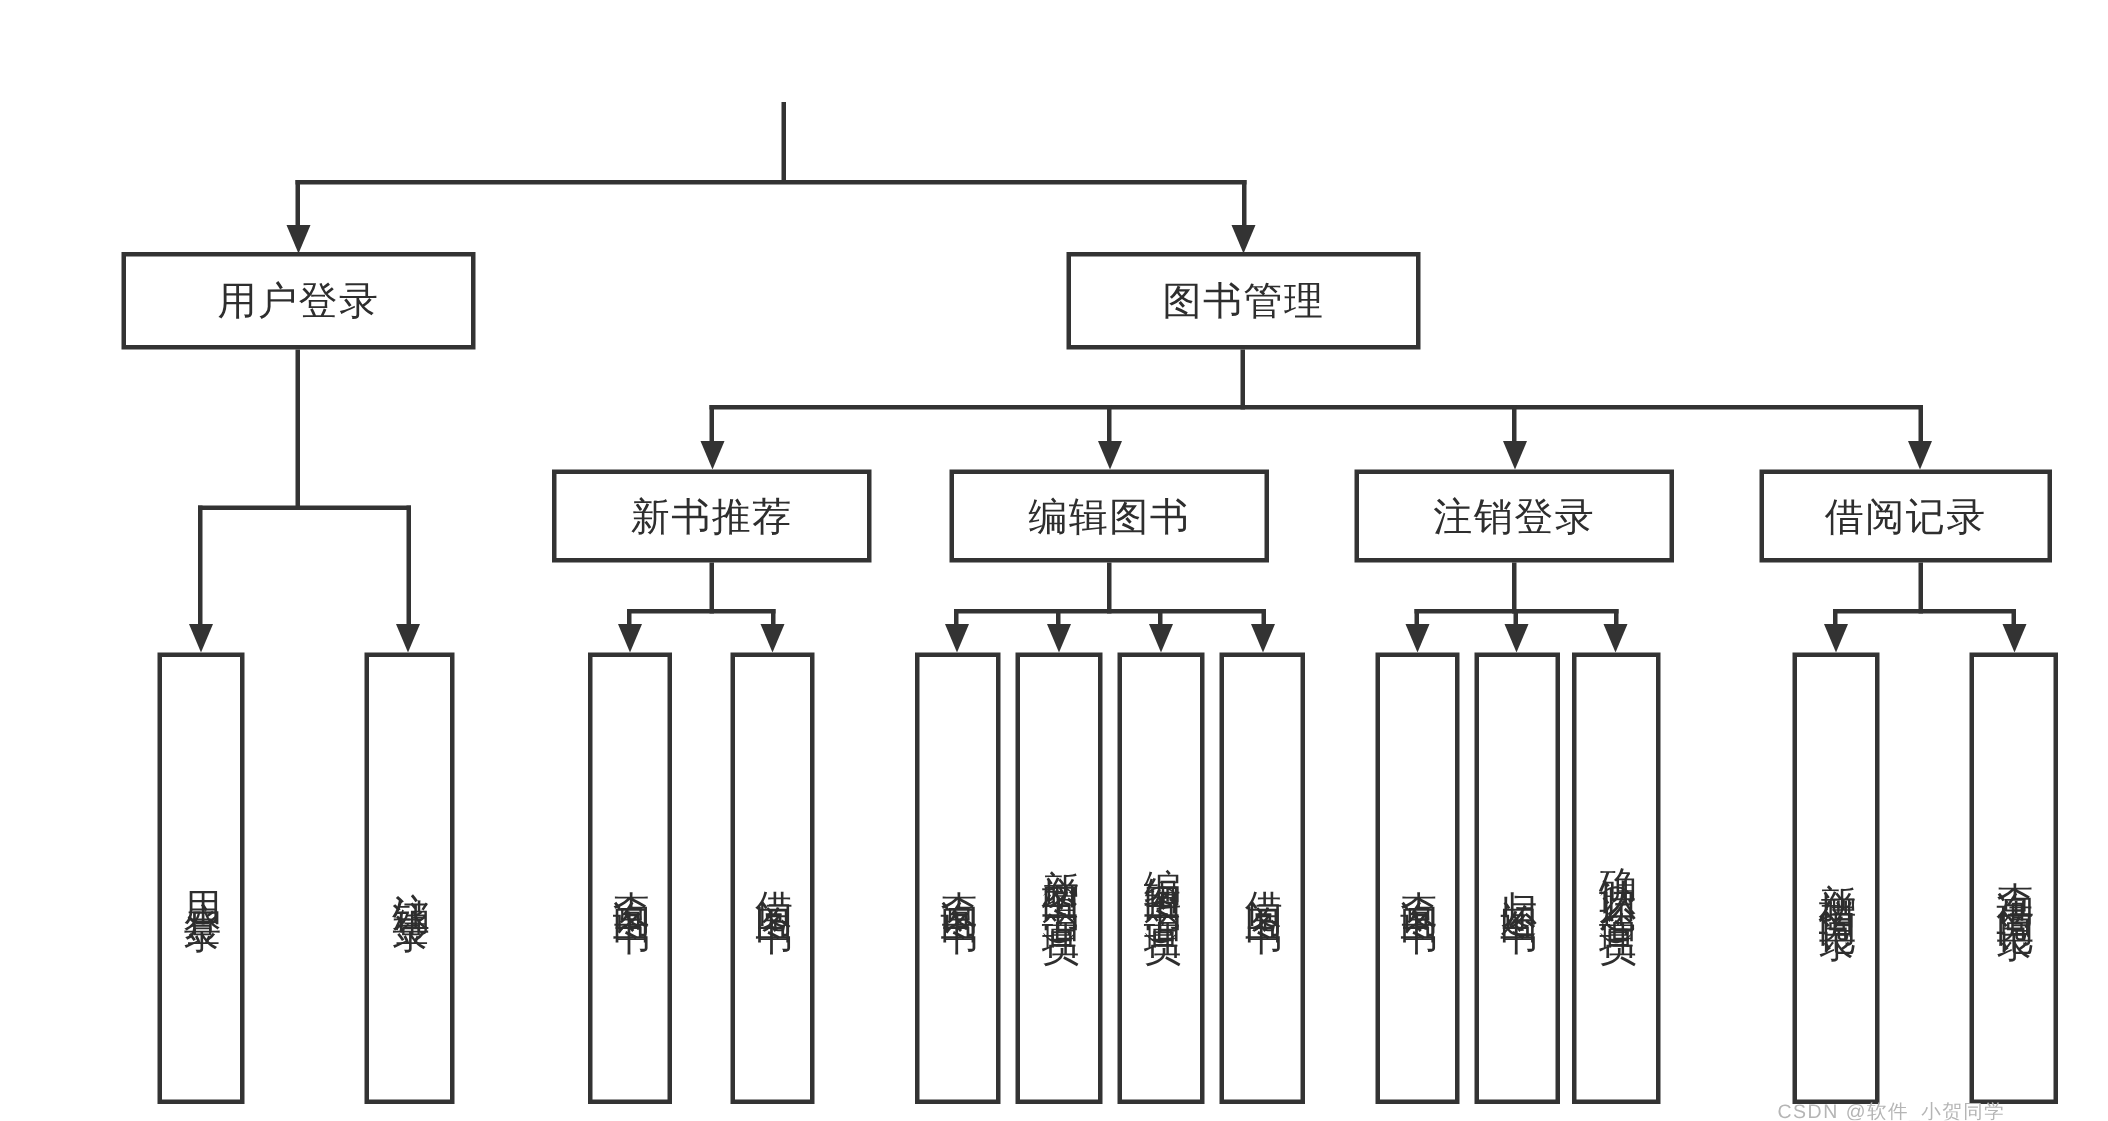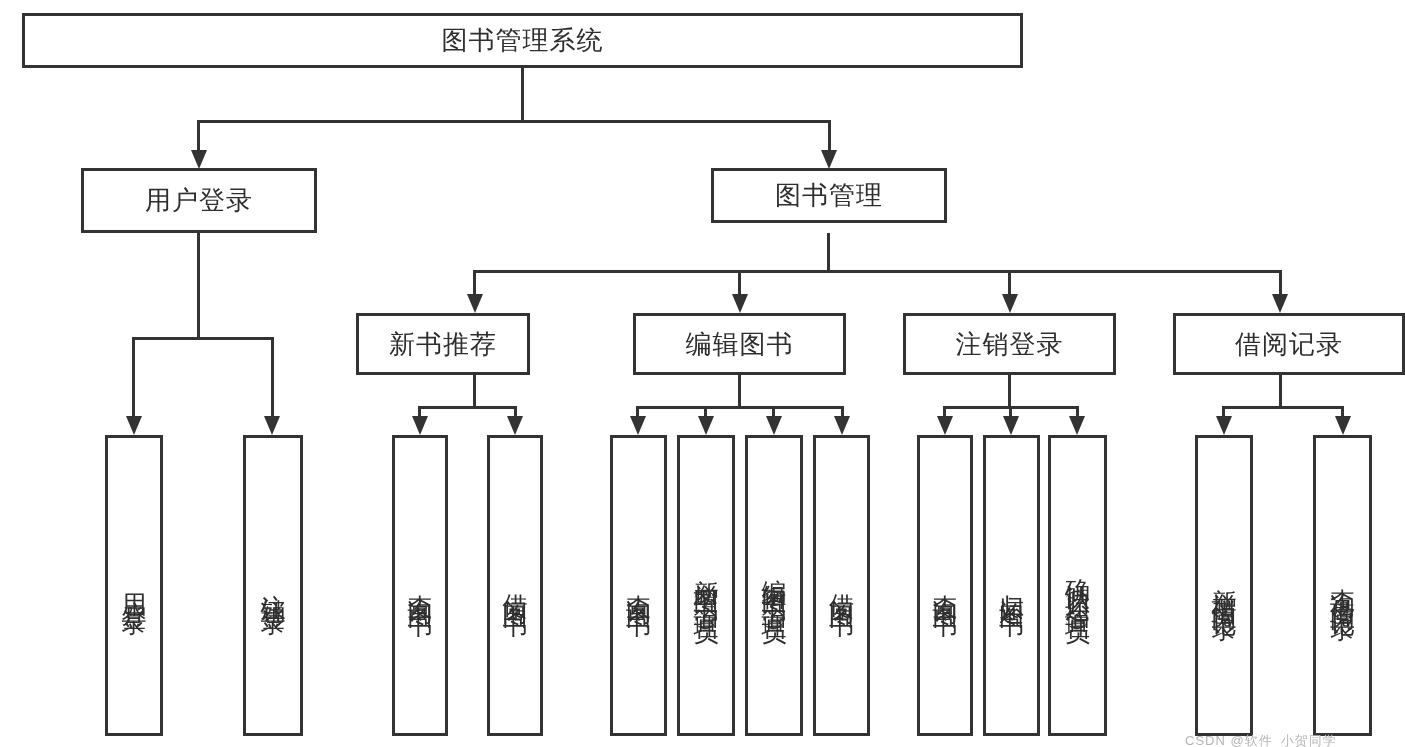--- a/index.html
+++ b/index.html
@@ -36,35 +36,32 @@
   .watermark{
     position:absolute;color:var(--watermark-color);
     font-size:13px;letter-spacing:1px;white-space:nowrap;margin-top:16px;
   }
 </style>
 </head>
 <body>
 
 <div class="canvas">
 
-  <div class="box" style="left:22px;top:13px;width:1001px;height:55px;">
-    <span>图书管理系统</span>
-  </div>
 
   <div class="ln" style="left:521px;top:68px;width:3px;height:54px;"></div>
   <div class="ln" style="left:197px;top:120px;width:634px;height:3px;"></div>
   <div class="ln" style="left:197px;top:120px;width:3px;height:33px;"></div>
   <div class="ln" style="left:828px;top:120px;width:3px;height:33px;"></div>
   <div class="arrow" style="left:191px;top:150px;"></div>
   <div class="arrow" style="left:821px;top:150px;"></div>
 
   <div class="box" style="left:81px;top:168px;width:236px;height:65px;">
     <span>用户登录</span>
   </div>
-  <div class="box" style="left:711px;top:168px;width:236px;height:55px;">
+  <div class="box" style="left:711px;top:168px;width:236px;height:65px;">
     <span>图书管理</span>
   </div>
 
   <div class="ln" style="left:197px;top:233px;width:3px;height:106px;"></div>
   <div class="ln" style="left:132px;top:337px;width:142px;height:3px;"></div>
   <div class="ln" style="left:132px;top:337px;width:3px;height:82px;"></div>
   <div class="ln" style="left:271px;top:337px;width:3px;height:82px;"></div>
   <div class="arrow" style="left:126px;top:416px;"></div>
   <div class="arrow" style="left:264px;top:416px;"></div>
 
@@ -72,30 +69,30 @@
   <div class="ln" style="left:473px;top:270px;width:809px;height:3px;"></div>
   <div class="ln" style="left:473px;top:270px;width:3px;height:28px;"></div>
   <div class="ln" style="left:738px;top:270px;width:3px;height:28px;"></div>
   <div class="ln" style="left:1008px;top:270px;width:3px;height:28px;"></div>
   <div class="ln" style="left:1279px;top:270px;width:3px;height:28px;"></div>
   <div class="arrow" style="left:467px;top:294px;"></div>
   <div class="arrow" style="left:732px;top:294px;"></div>
   <div class="arrow" style="left:1002px;top:294px;"></div>
   <div class="arrow" style="left:1272px;top:294px;"></div>
 
-  <div class="box" style="left:356px;top:313px;width:174px;height:62px;">
+  <div class="box" style="left:368px;top:313px;width:213px;height:62px;">
     <span>新书推荐</span>
   </div>
   <div class="box" style="left:633px;top:313px;width:213px;height:62px;">
     <span>编辑图书</span>
   </div>
   <div class="box" style="left:903px;top:313px;width:213px;height:62px;">
     <span>注销登录</span>
   </div>
-  <div class="box" style="left:1173px;top:313px;width:232px;height:62px;">
+  <div class="box" style="left:1173px;top:313px;width:195px;height:62px;">
     <span>借阅记录</span>
   </div>
 
   <div class="ln" style="left:473px;top:375px;width:3px;height:34px;"></div>
   <div class="ln" style="left:418px;top:406px;width:99px;height:3px;"></div>
   <div class="ln" style="left:418px;top:406px;width:3px;height:14px;"></div>
   <div class="ln" style="left:514px;top:406px;width:3px;height:14px;"></div>
   <div class="arrow" style="left:412px;top:416px;"></div>
   <div class="arrow" style="left:507px;top:416px;"></div>
 

